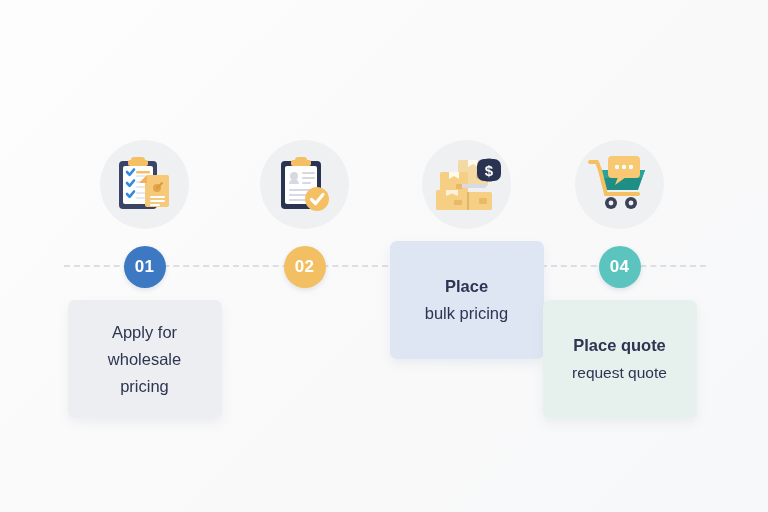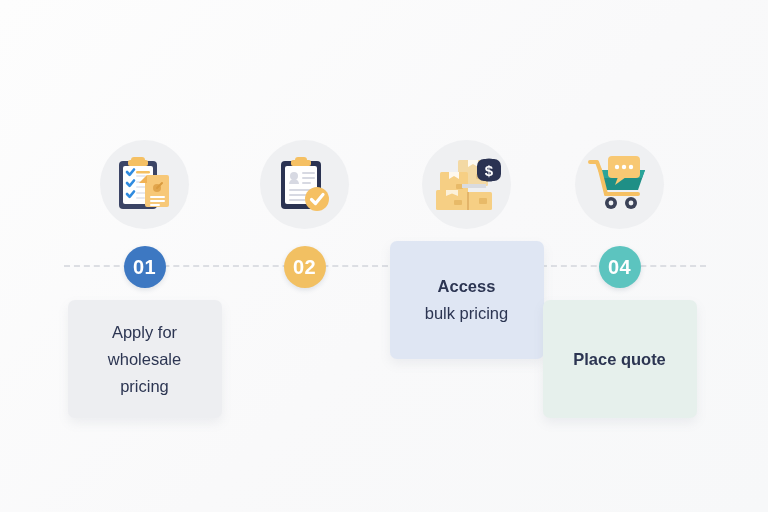--- a/index.html
+++ b/index.html
@@ -75,21 +75,21 @@
     justify-content: center;
   }
   .badge {
     width: 42px;
     height: 42px;
     border-radius: 50%;
     display: flex;
     align-items: center;
     justify-content: center;
     color: #ffffff;
-    font-size: 20px;
+    font-size: 17px;
     font-weight: bold;
     letter-spacing: 0.3px;
     box-shadow: 0 2px 5px rgba(40,60,90,0.13);
   }
   .badge-blue   { background: #3d78c2; }
   .badge-yellow { background: #f2c062; }
   .badge-teal   { background: #5cc4bf; }
 
   
   .card {
@@ -205,21 +205,21 @@
           <rect x="22" y="46" width="8" height="5" rx="1" fill="#e8ba68"></rect>
           <rect x="36" y="38" width="24" height="18" rx="1.5" fill="#f6cf84"></rect>
           <rect x="47" y="44" width="8" height="6" rx="1" fill="#e8ba68"></rect>
           <rect x="35" y="38" width="2" height="18" fill="#e3b469"></rect>
           <path d="M52 5 l10 0 a7 7 0 0 1 7 7 l0 8 a7 7 0 0 1 -7 7 l-10 0 a7 7 0 0 1 -7 -7 l0 -8 a7 7 0 0 1 7 -7 z" fill="#2b3352"></path>
           <circle cx="57" cy="16" r="11.5" fill="#2b3352"></circle>
           <text x="57" y="22" font-family="'Liberation Sans',sans-serif" font-size="15" font-weight="bold" fill="#ffffff" text-anchor="middle">$</text>
         </svg>
       </div>
       <div class="card card-blue">
-        <div class="card-line w-bold">Access</div>
+        <div class="card-line w-bold">Place</div>
         <div class="card-line w-medium">bulk pricing</div>
       </div>
     </div>
 
     <div class="step step-4">
       <div class="icon-circle">
         <svg width="66" height="58" viewBox="0 0 66 58">
           <path d="M3 6 h7 l3 8" stroke="#f5c063" stroke-width="4" fill="none" stroke-linecap="round" stroke-linejoin="round"></path>
           <path d="M12 14 L58 14 L51 34 L19 34 Z" fill="#1f8f86"></path>
           <path d="M12 14 L58 14 L55 22 L14 22 Z" fill="#2aa49a"></path>
@@ -234,17 +234,18 @@
           <circle cx="30" cy="11" r="2.2" fill="#ffffff"></circle>
           <circle cx="37" cy="11" r="2.2" fill="#ffffff"></circle>
           <circle cx="44" cy="11" r="2.2" fill="#ffffff"></circle>
         </svg>
       </div>
       <div class="badge-slot">
         <div class="badge badge-teal">04</div>
       </div>
       <div class="card card-mint">
         <div class="card-line w-bold">Place quote</div>
+        <div class="card-line w-light sz-sub">request quote</div>
       </div>
     </div>
 
   </div>
 </div>
 
 </body></html>

